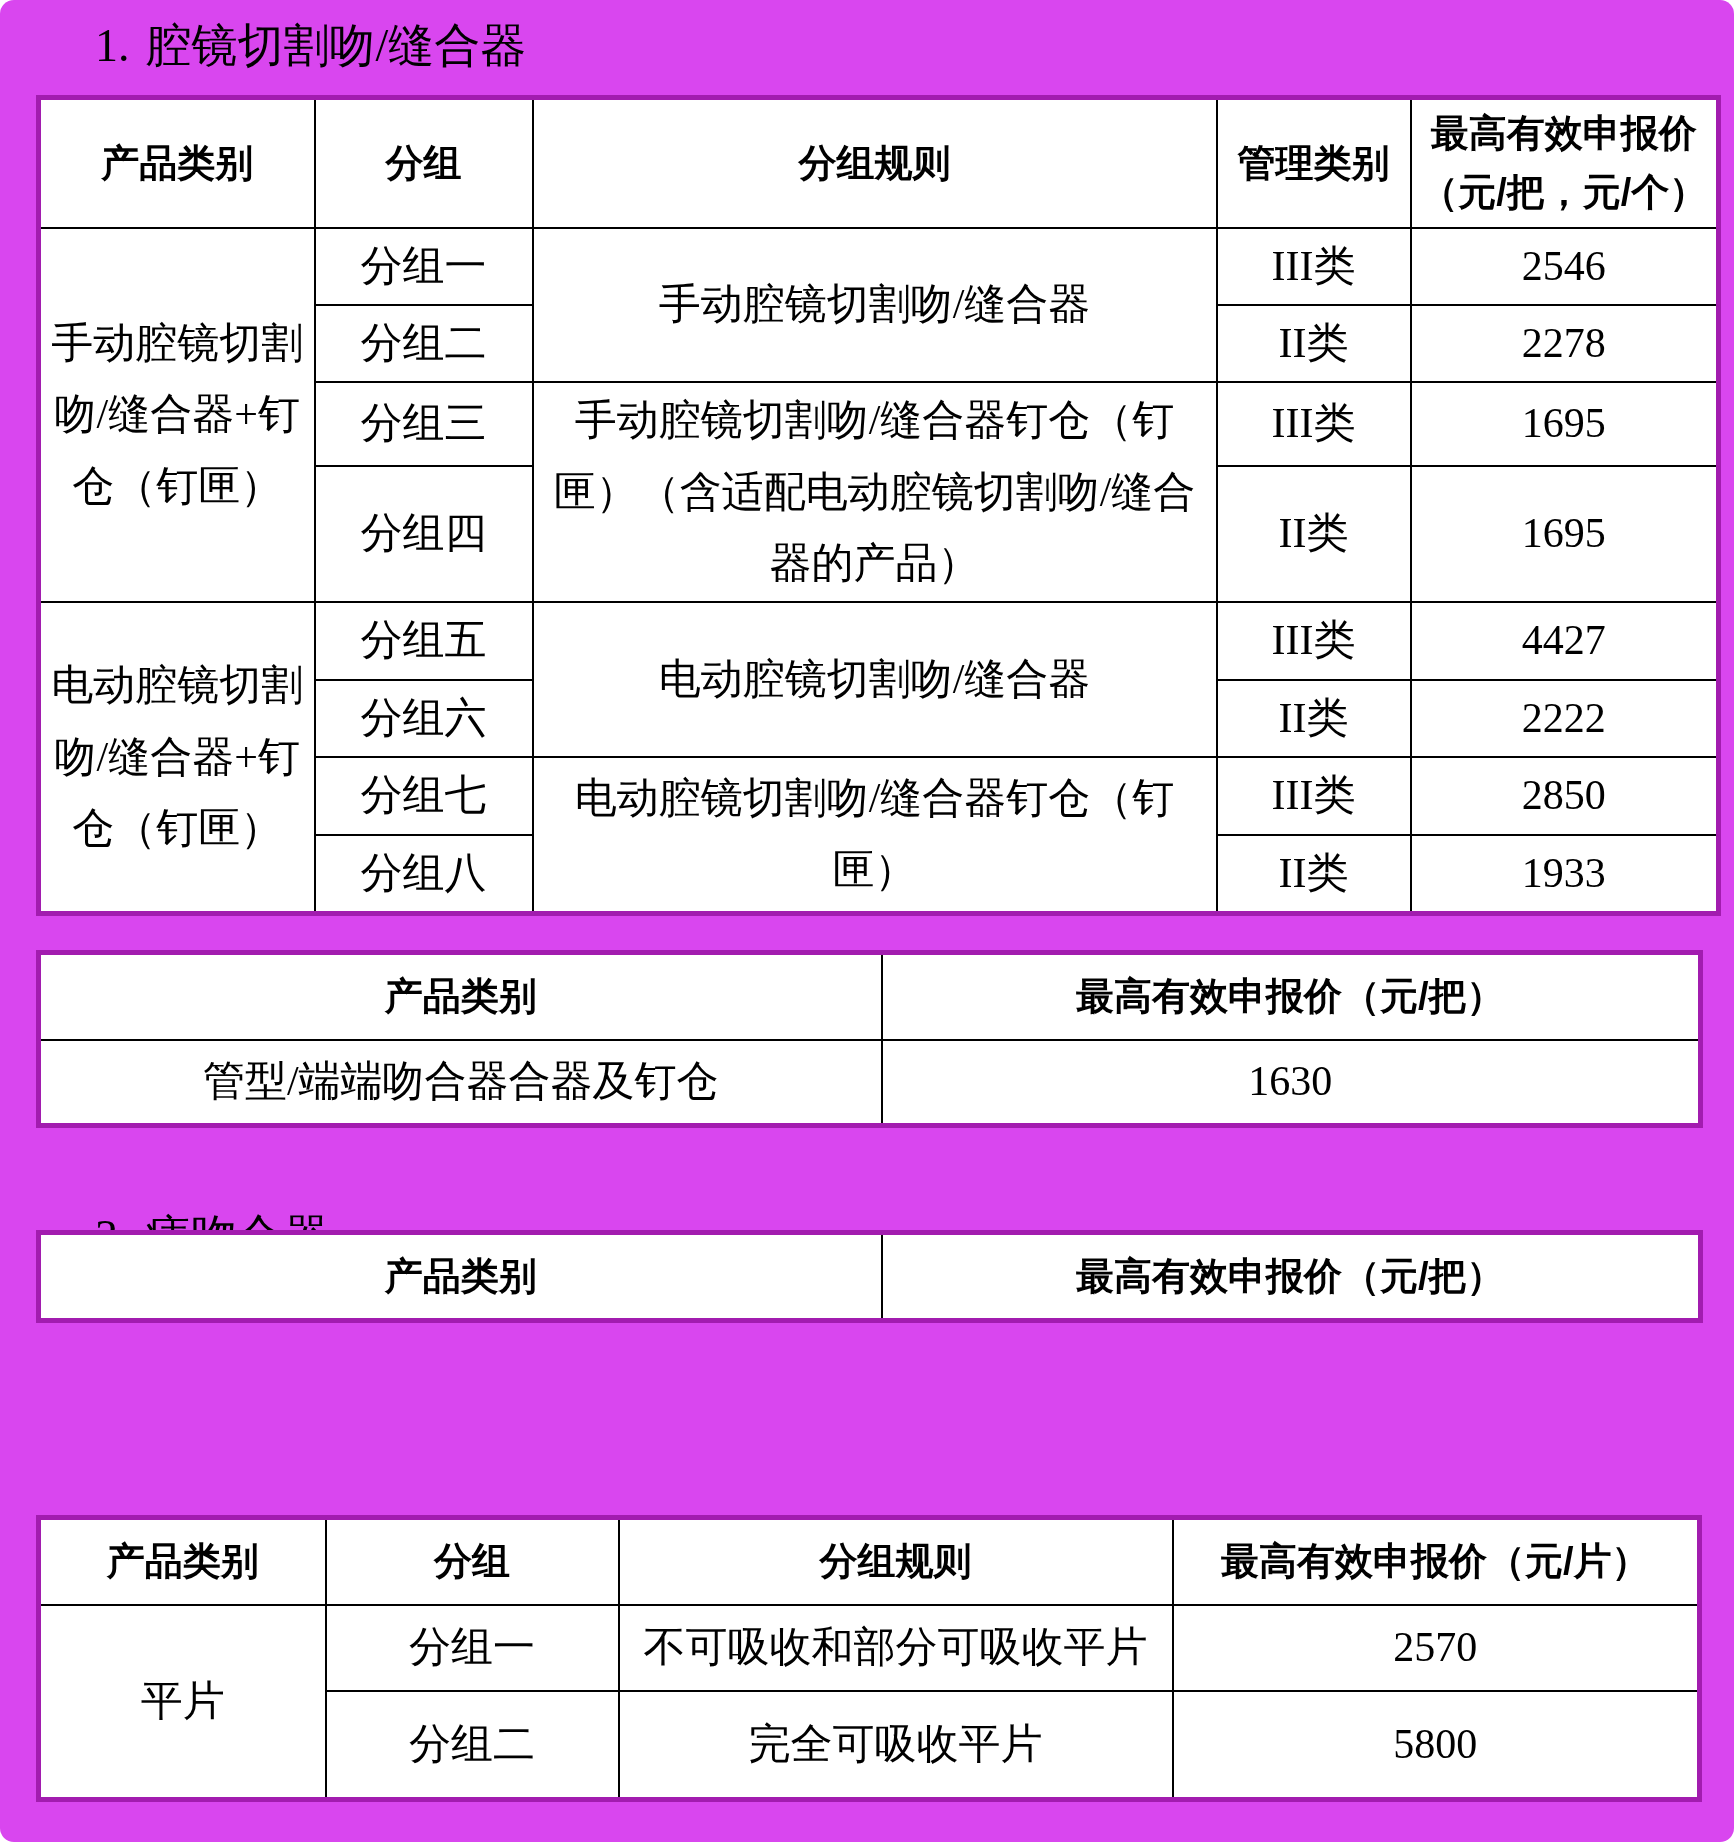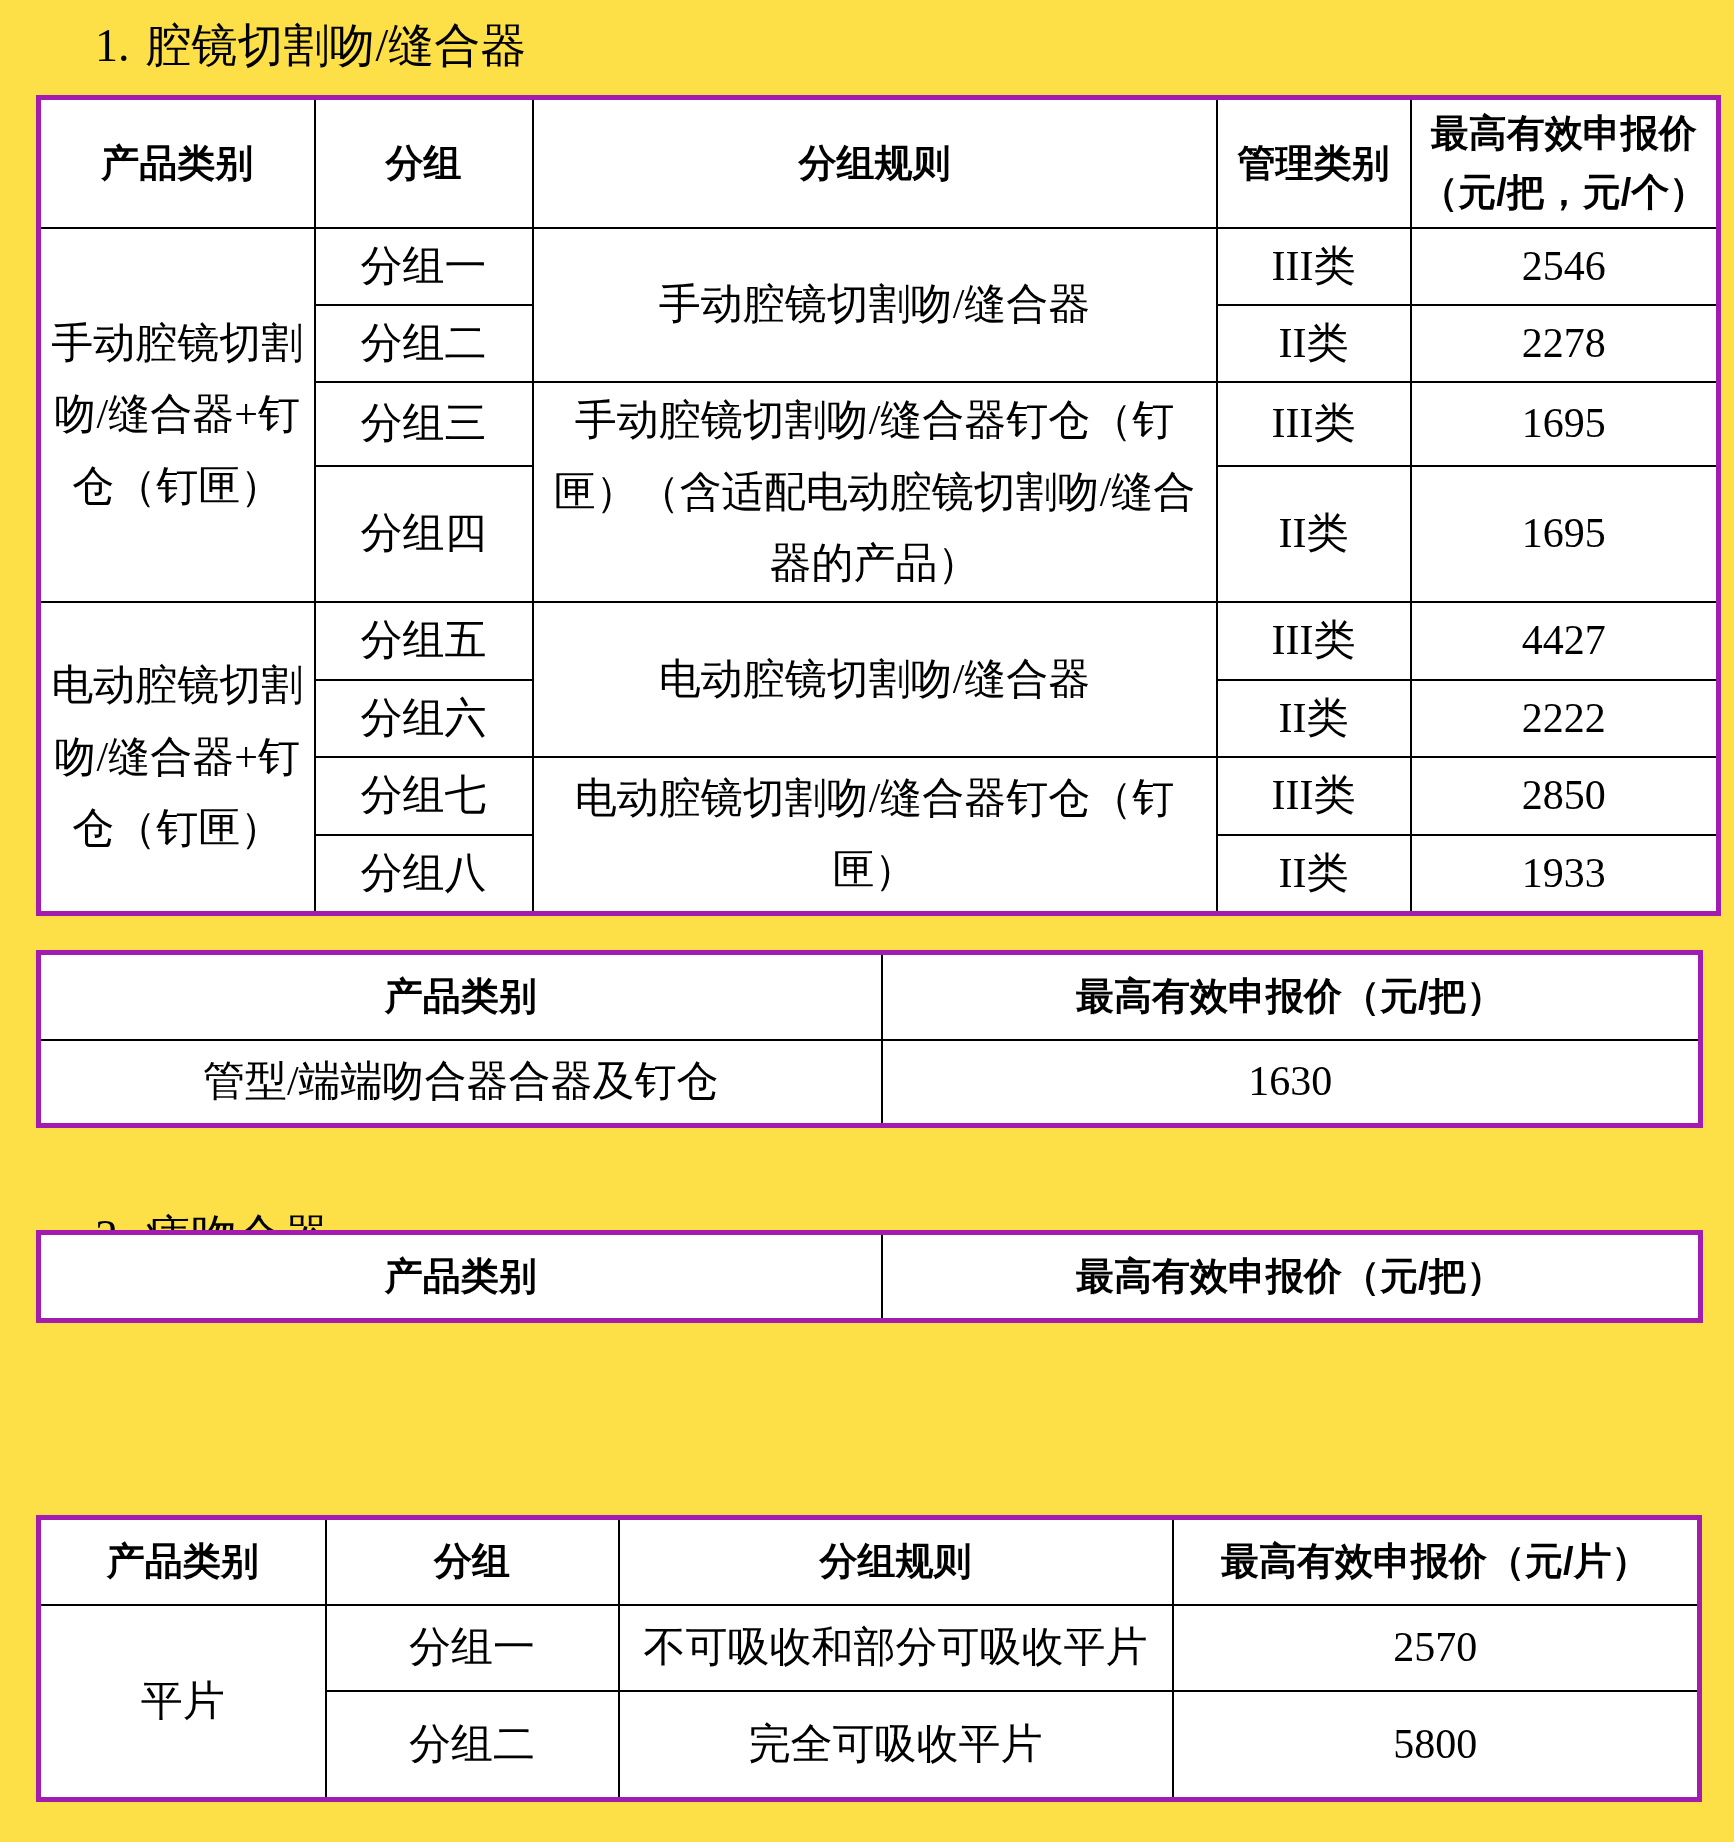--- a/index.html
+++ b/index.html
@@ -4,21 +4,21 @@
 <style>
   * { margin:0; padding:0; box-sizing:border-box; }
   html,body { background:#ffffff; }
   body {
     width:1734px; height:1842px;
     font-family:"Liberation Serif","DejaVu Serif",serif;
     color:#000;
   }
   .page {
     position:relative; width:1734px; height:1842px;
-    background:#fde047; overflow:hidden;
+    background:#d946ef; overflow:hidden;border-radius:14px;
   }
   .sec-title {
     position:absolute; left:95px;
     font-size:46px; line-height:1.3; white-space:nowrap;
     font-family:"Liberation Serif","DejaVu Serif",serif;
   }
   .sec-title .num { display:inline-block; margin-right:16px; }
   #title-1 { top:16px; }
   #title-2 { top:868px; }
   #title-3 { top:1207px; }

